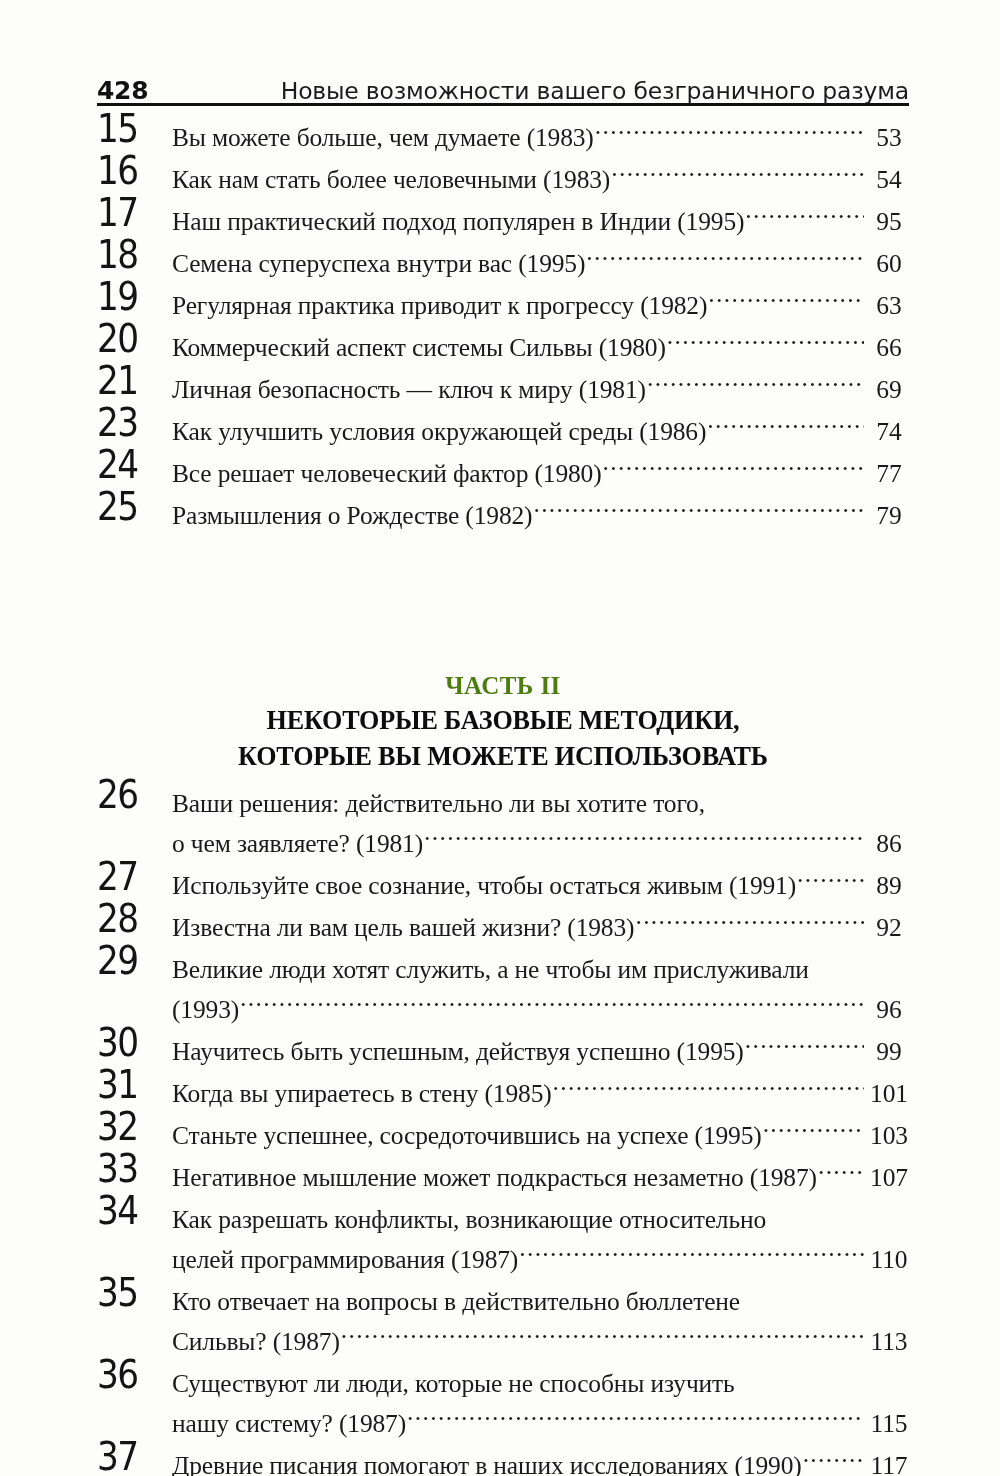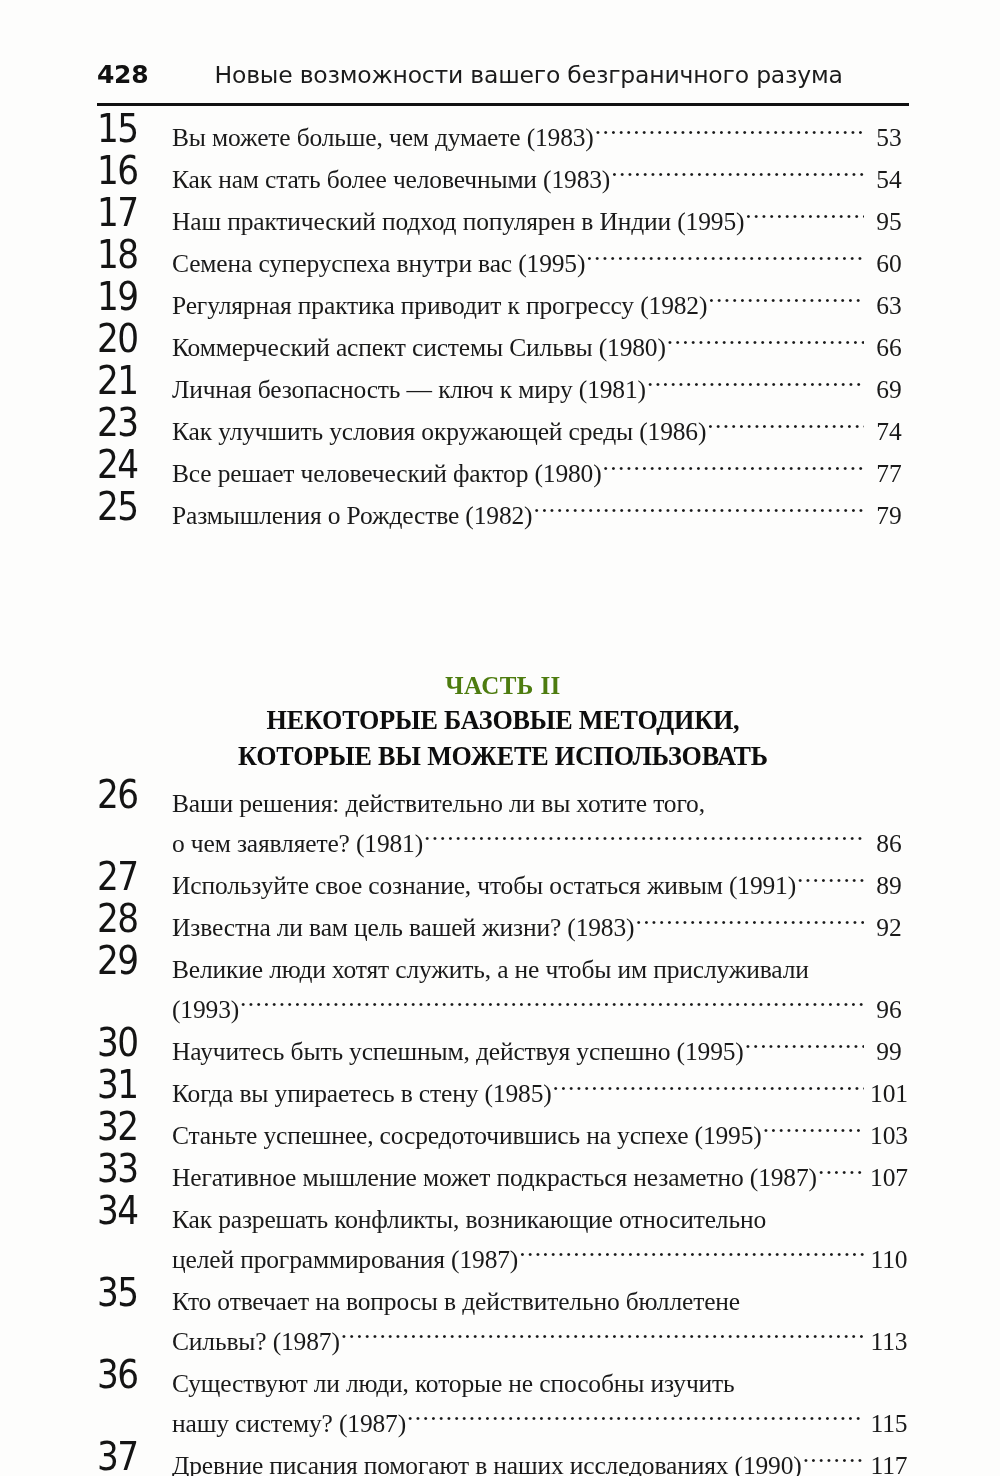--- a/index.html
+++ b/index.html
@@ -29,34 +29,34 @@
   .runhead {
     position: absolute;
     left: 97px;
     top: 62px;
     width: 812px;
     height: 44px;
     display: flex;
     align-items: flex-end;
     border-bottom: 3px solid #111111;
     box-sizing: border-box;
-    padding-bottom: 16px;
+    padding-bottom: 0;
   }
   .runhead-folio {
     font-family: "DejaVu Sans", "Liberation Sans", sans-serif;
     font-weight: 700;
     font-size: 25px;
     letter-spacing: -0.3px;
     line-height: 1;
     color: #111;
     white-space: nowrap;
   }
   .runhead-title {
     flex: 1;
-    text-align: center;
+    text-align: right;
     font-family: "DejaVu Sans", "Liberation Sans", sans-serif;
     font-weight: 400;
     font-size: 23.5px;
     line-height: 1;
     letter-spacing: -0.2px;
     color: #1b1b1b;
     white-space: nowrap;
   }
 
   

